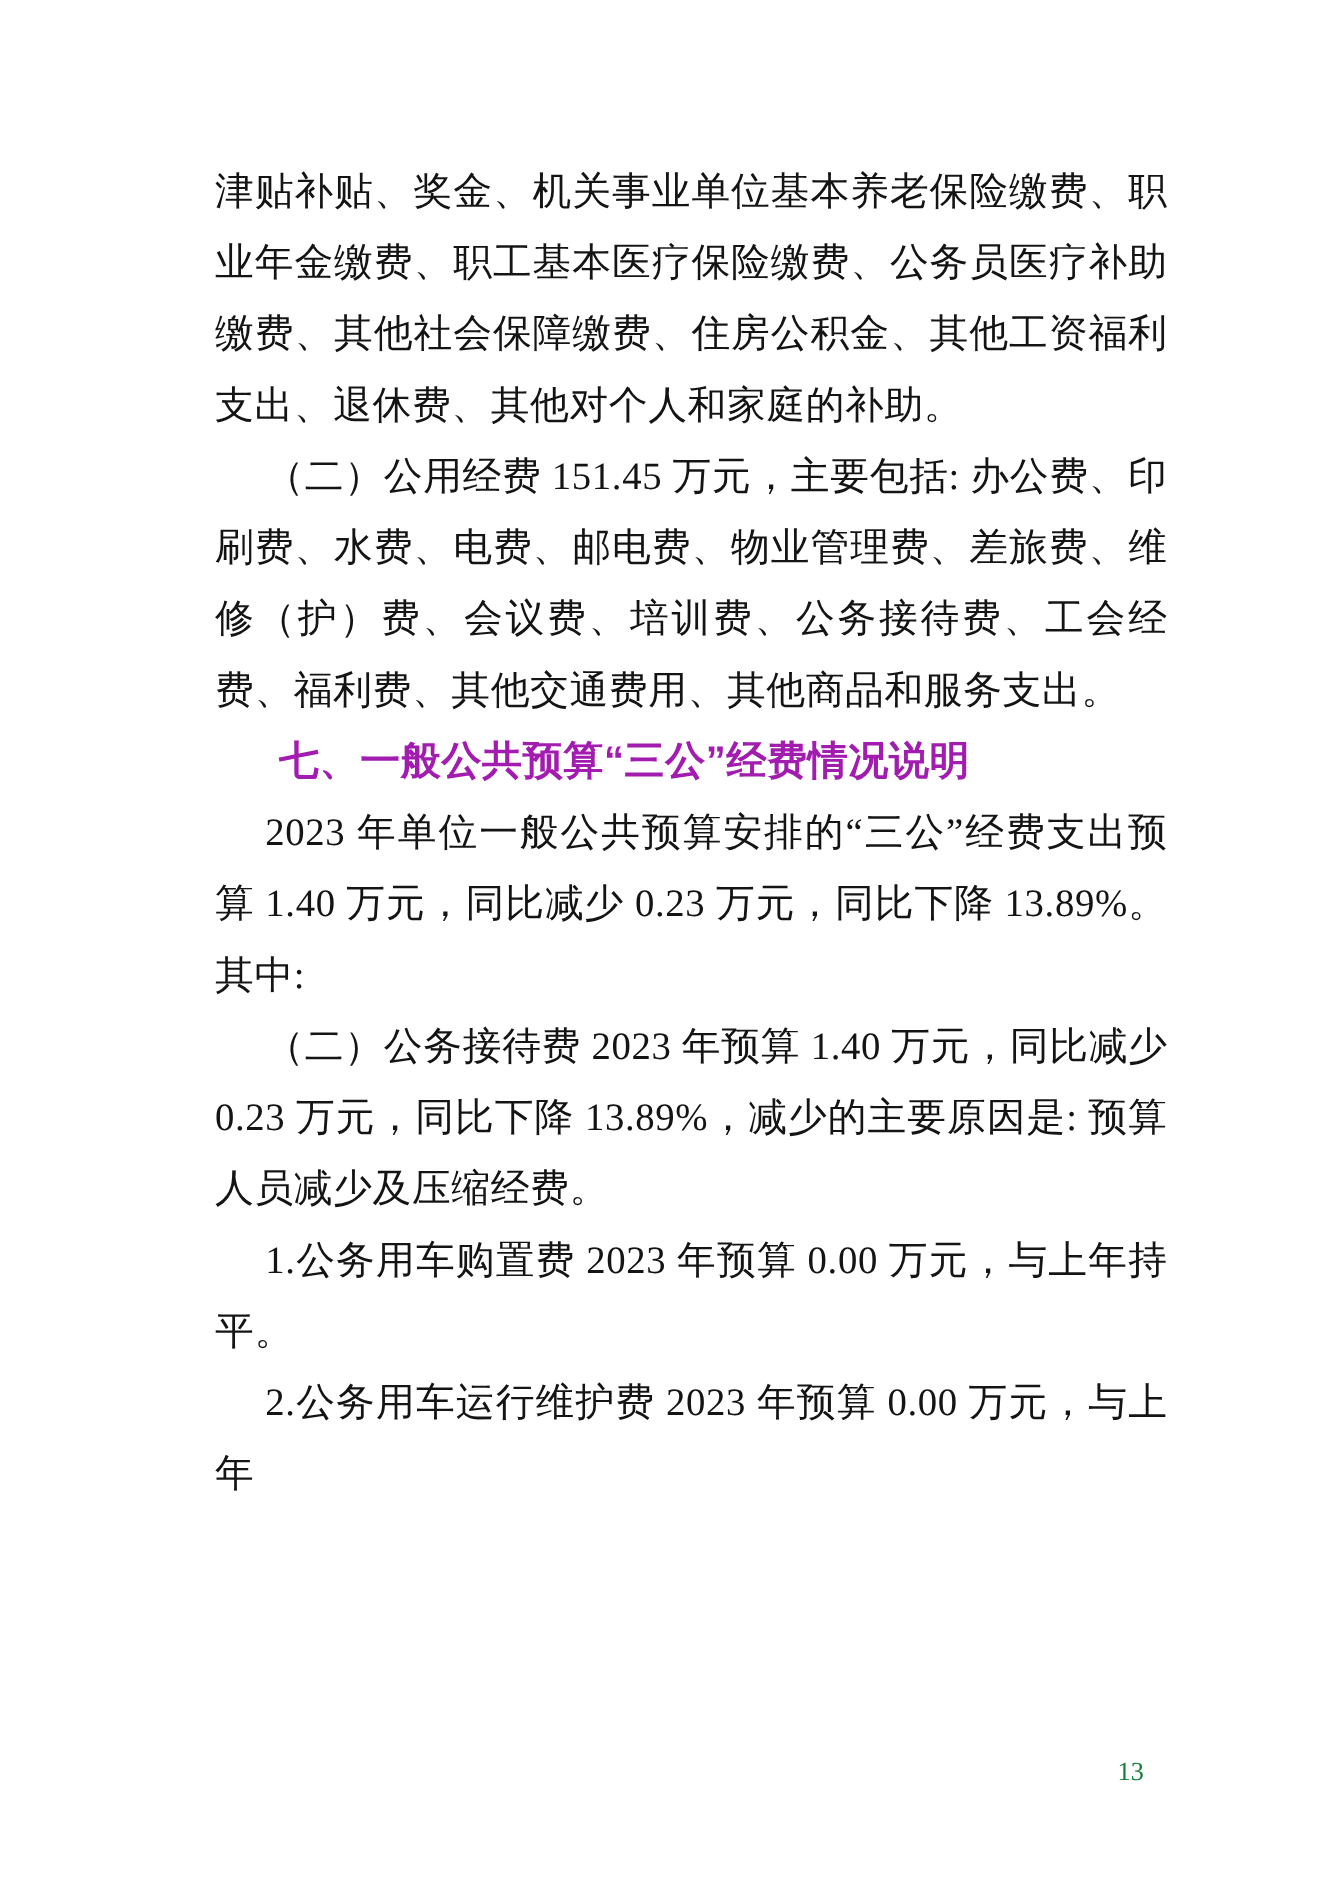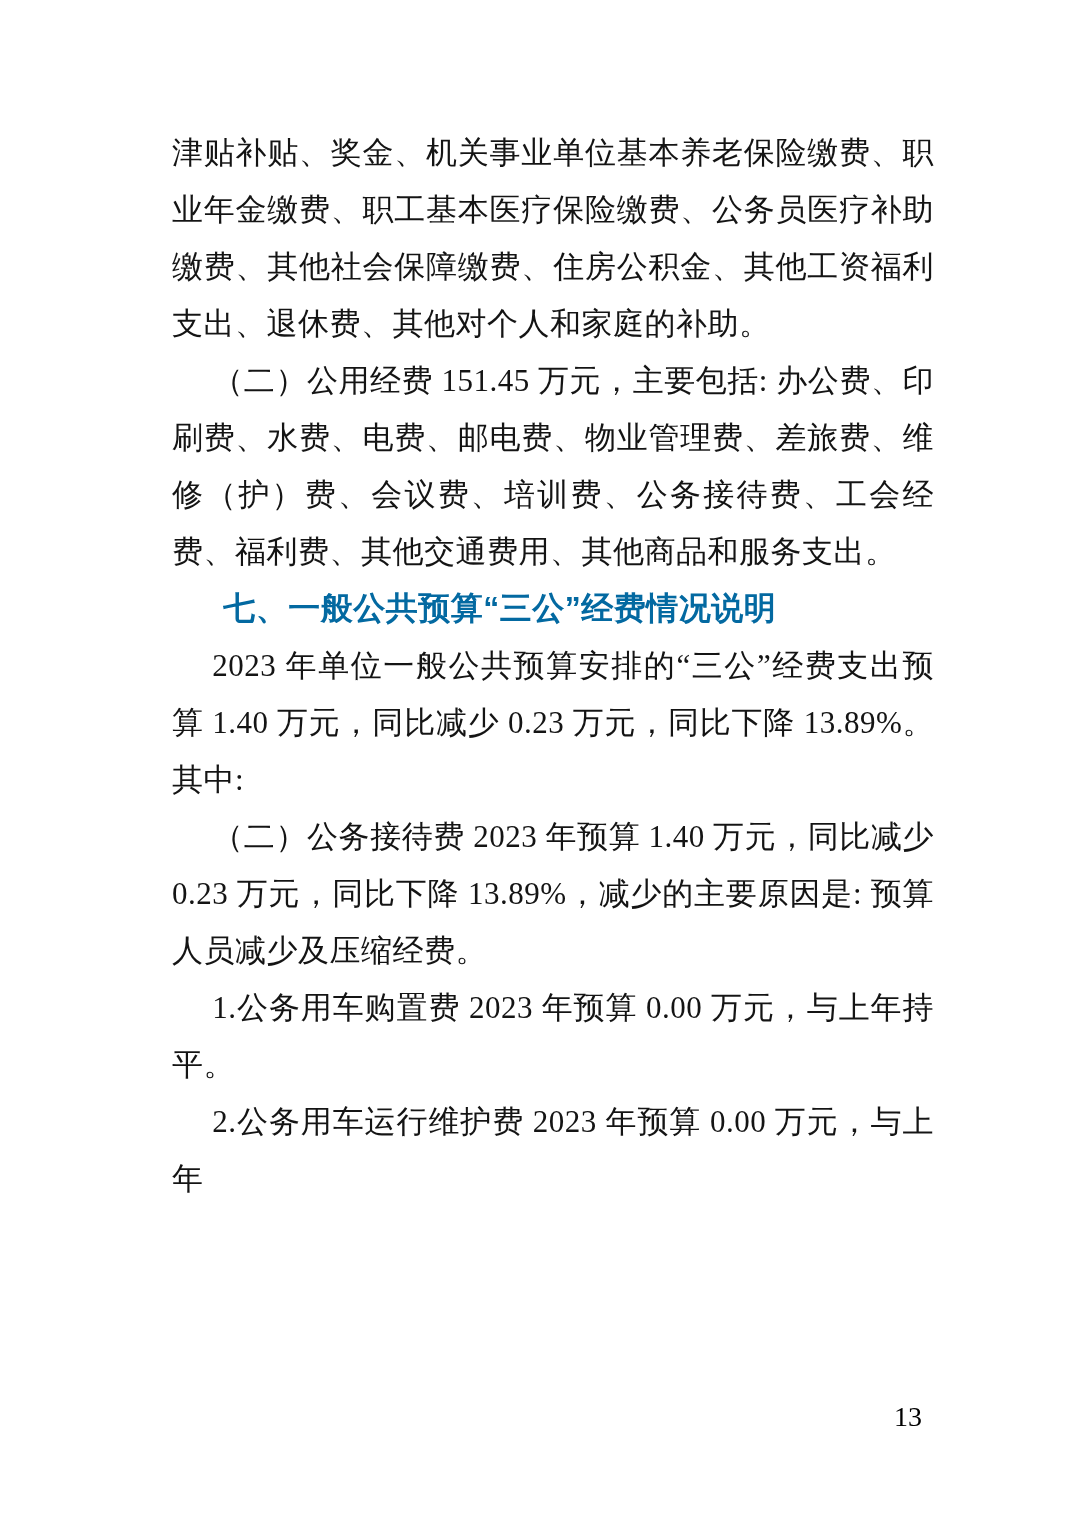--- a/index.html
+++ b/index.html
@@ -35,30 +35,30 @@
     text-indent: 0;
   }
   .heading {
     margin: 0;
     font-family: "Liberation Sans", "DejaVu Sans", sans-serif;
     font-weight: bold;
     font-size: 32px;
     line-height: 57px;
     letter-spacing: 0.5px;
     text-indent: 1.6em;
-    color: #0369a1;
+    color: #a21caf;
     text-align: left;
   }
   .page-number {
     position: absolute;
     top: 1403px;
     left: 894px;
-    font-size: 28px;
+    font-size: 21px;
     line-height: 28px;
-    color: #000000;
+    color: #15803d;
     font-family: "Liberation Serif", "DejaVu Serif", serif;
   }
 </style>
 </head>
 <body>
 
 <div class="page">
   <div class="content">
     <p class="para no-indent">津贴补贴、奖金、机关事业单位基本养老保险缴费、职业年金缴费、职工基本医疗保险缴费、公务员医疗补助缴费、其他社会保障缴费、住房公积金、其他工资福利支出、退休费、其他对个人和家庭的补助。</p>
     <p class="para">（二）公用经费 151.45 万元，主要包括: 办公费、印刷费、水费、电费、邮电费、物业管理费、差旅费、维修（护）费、会议费、培训费、公务接待费、工会经费、福利费、其他交通费用、其他商品和服务支出。</p>

